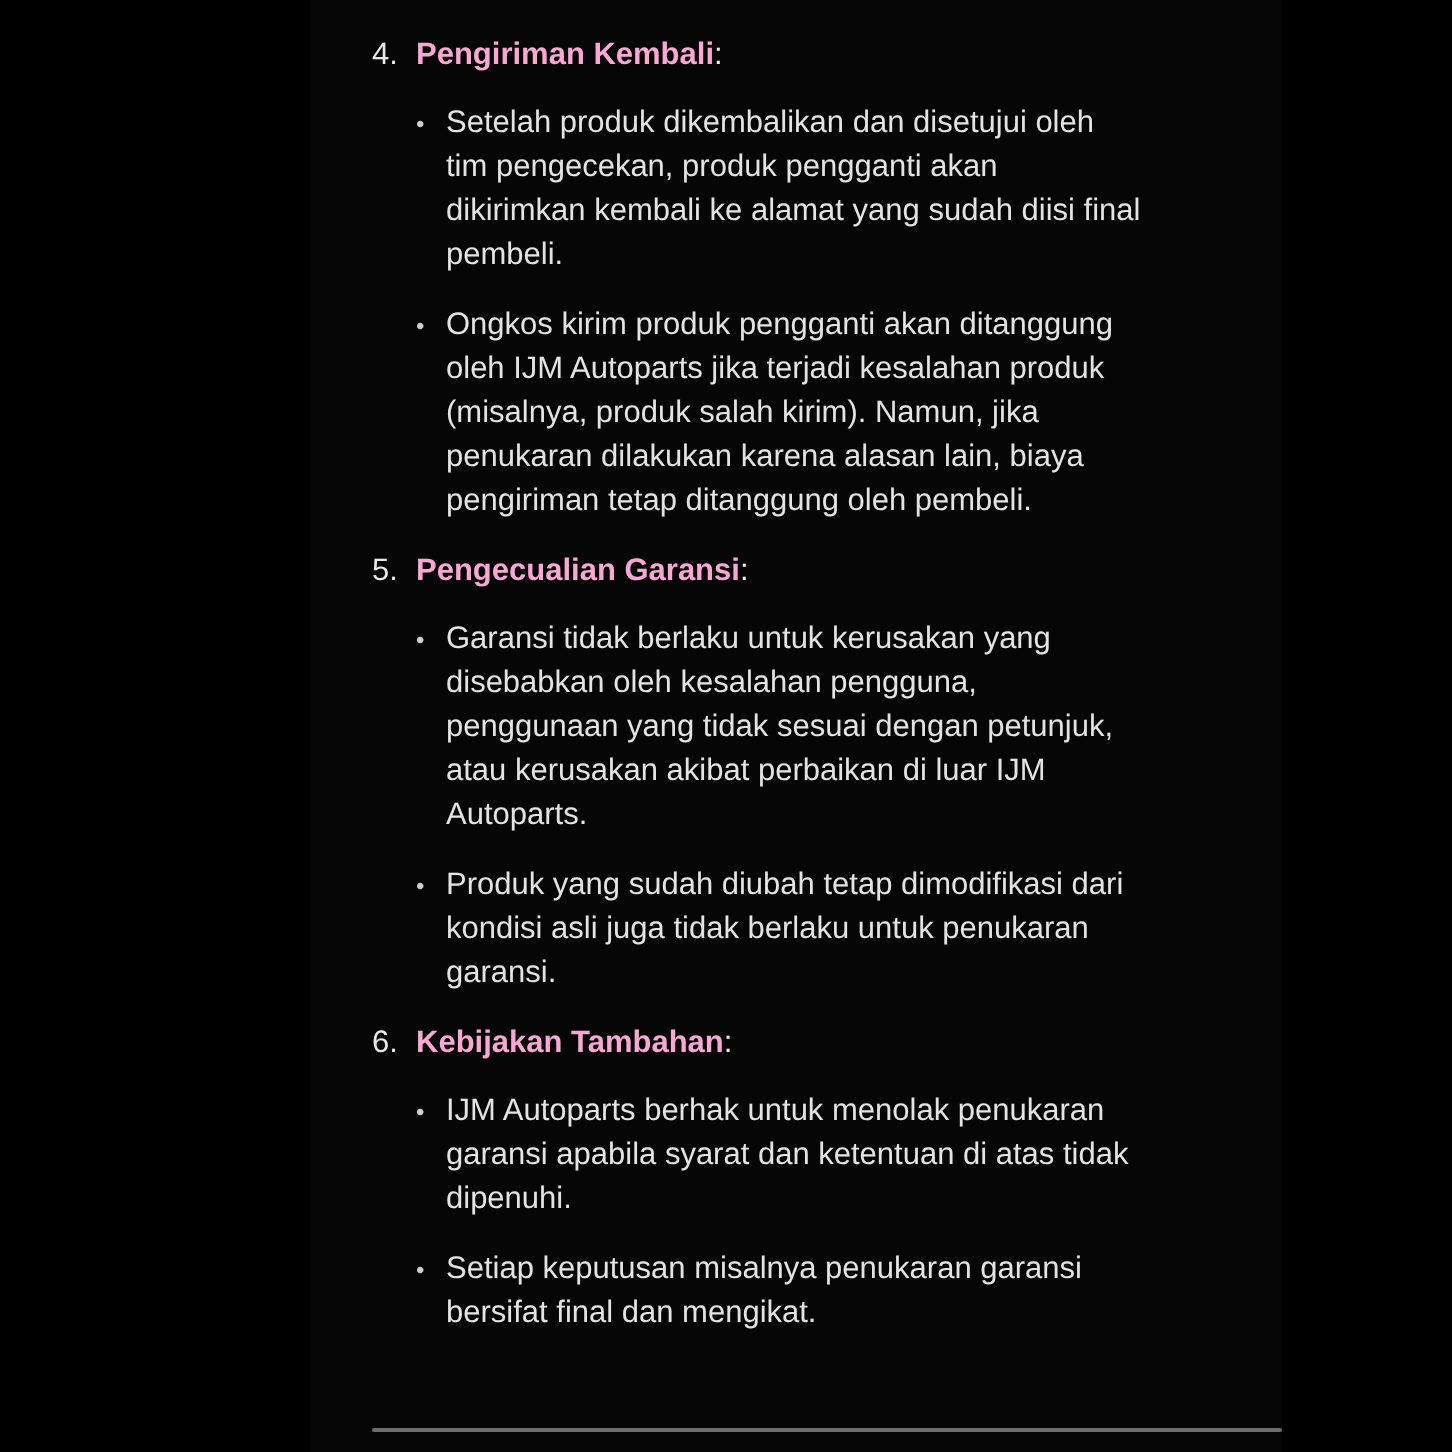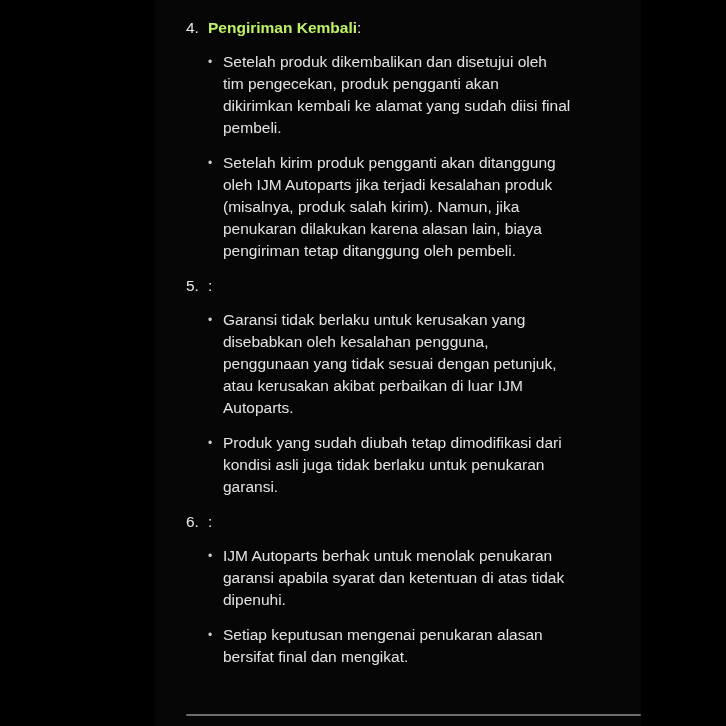--- a/index.html
+++ b/index.html
@@ -41,21 +41,21 @@
     line-height: 22px;
     margin: 10px 0 11px 0;
   }
   .heading .num {
     flex: 0 0 22px;
     color: #e8e8e8;
     font-weight: 400;
   }
   .heading .title {
     font-weight: 700;
-    color: #bef264;
+    color: #f9a8d4;
   }
   .heading .suffix {
     font-weight: 400;
     color: #ededed;
   }
   .bullet {
     display: flex;
     align-items: flex-start;
     margin: 12px 0 13px 0;
     padding-left: 22px;
@@ -93,47 +93,49 @@
             <span class="num">4.</span>
             <span class="title">Pengiriman Kembali</span>
             <span class="suffix">:</span>
           </div>
           <div class="bullet">
             <span class="dot">•</span>
             <span class="bullet-text">Setelah produk dikembalikan dan disetujui oleh tim pengecekan, produk pengganti akan dikirimkan kembali ke alamat yang sudah diisi final pembeli.</span>
           </div>
           <div class="bullet">
             <span class="dot">•</span>
-            <span class="bullet-text">Setelah kirim produk pengganti akan ditanggung oleh IJM Autoparts jika terjadi kesalahan produk (misalnya, produk salah kirim). Namun, jika penukaran dilakukan karena alasan lain, biaya pengiriman tetap ditanggung oleh pembeli.</span>
+            <span class="bullet-text">Ongkos kirim produk pengganti akan ditanggung oleh IJM Autoparts jika terjadi kesalahan produk (misalnya, produk salah kirim). Namun, jika penukaran dilakukan karena alasan lain, biaya pengiriman tetap ditanggung oleh pembeli.</span>
           </div>
         </div>
         <div class="section">
           <div class="heading">
             <span class="num">5.</span>
+            <span class="title">Pengecualian Garansi</span>
             <span class="suffix">:</span>
           </div>
           <div class="bullet">
             <span class="dot">•</span>
             <span class="bullet-text">Garansi tidak berlaku untuk kerusakan yang disebabkan oleh kesalahan pengguna, penggunaan yang tidak sesuai dengan petunjuk, atau kerusakan akibat perbaikan di luar IJM Autoparts.</span>
           </div>
           <div class="bullet">
             <span class="dot">•</span>
             <span class="bullet-text">Produk yang sudah diubah tetap dimodifikasi dari kondisi asli juga tidak berlaku untuk penukaran garansi.</span>
           </div>
         </div>
         <div class="section">
           <div class="heading">
             <span class="num">6.</span>
+            <span class="title">Kebijakan Tambahan</span>
             <span class="suffix">:</span>
           </div>
           <div class="bullet">
             <span class="dot">•</span>
             <span class="bullet-text">IJM Autoparts berhak untuk menolak penukaran garansi apabila syarat dan ketentuan di atas tidak dipenuhi.</span>
           </div>
           <div class="bullet">
             <span class="dot">•</span>
-            <span class="bullet-text">Setiap keputusan mengenai penukaran alasan bersifat final dan mengikat.</span>
+            <span class="bullet-text">Setiap keputusan misalnya penukaran garansi bersifat final dan mengikat.</span>
           </div>
         </div>
       </div>
   </div>
   <div class="divider"></div>
 </div>
 
 </body></html>

